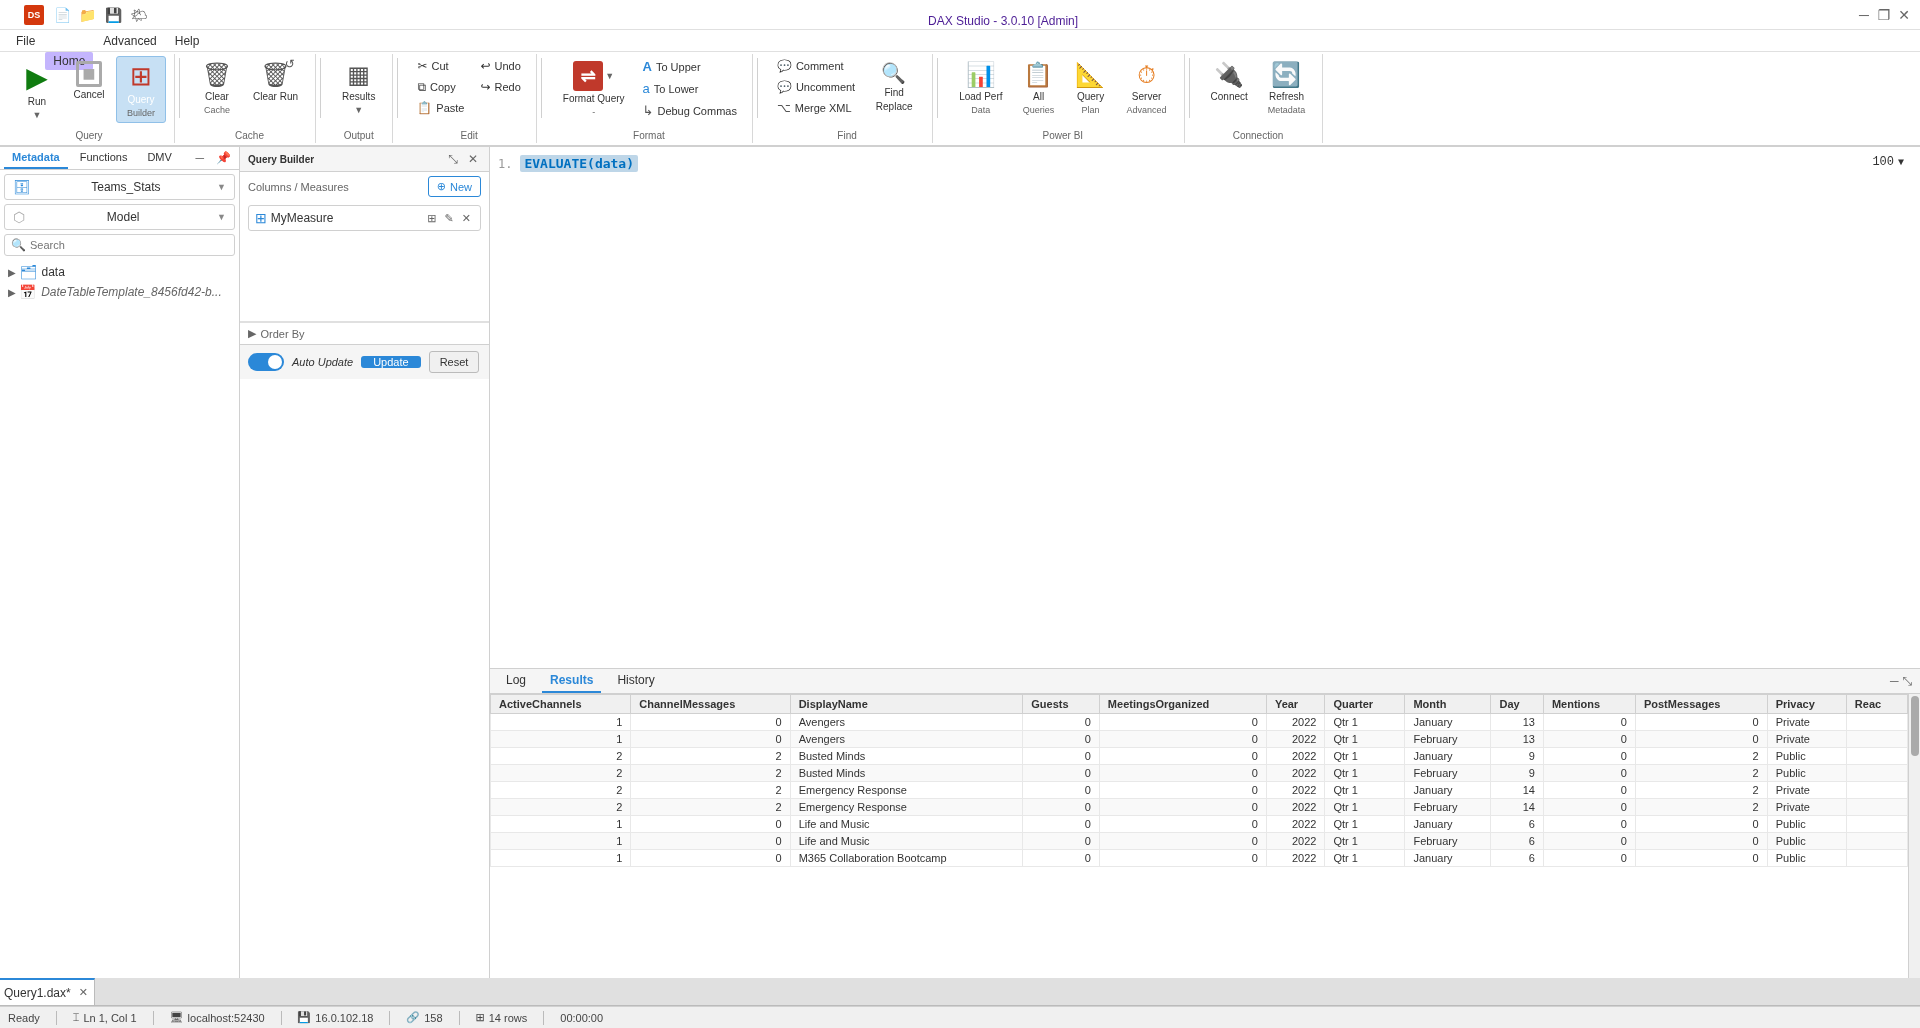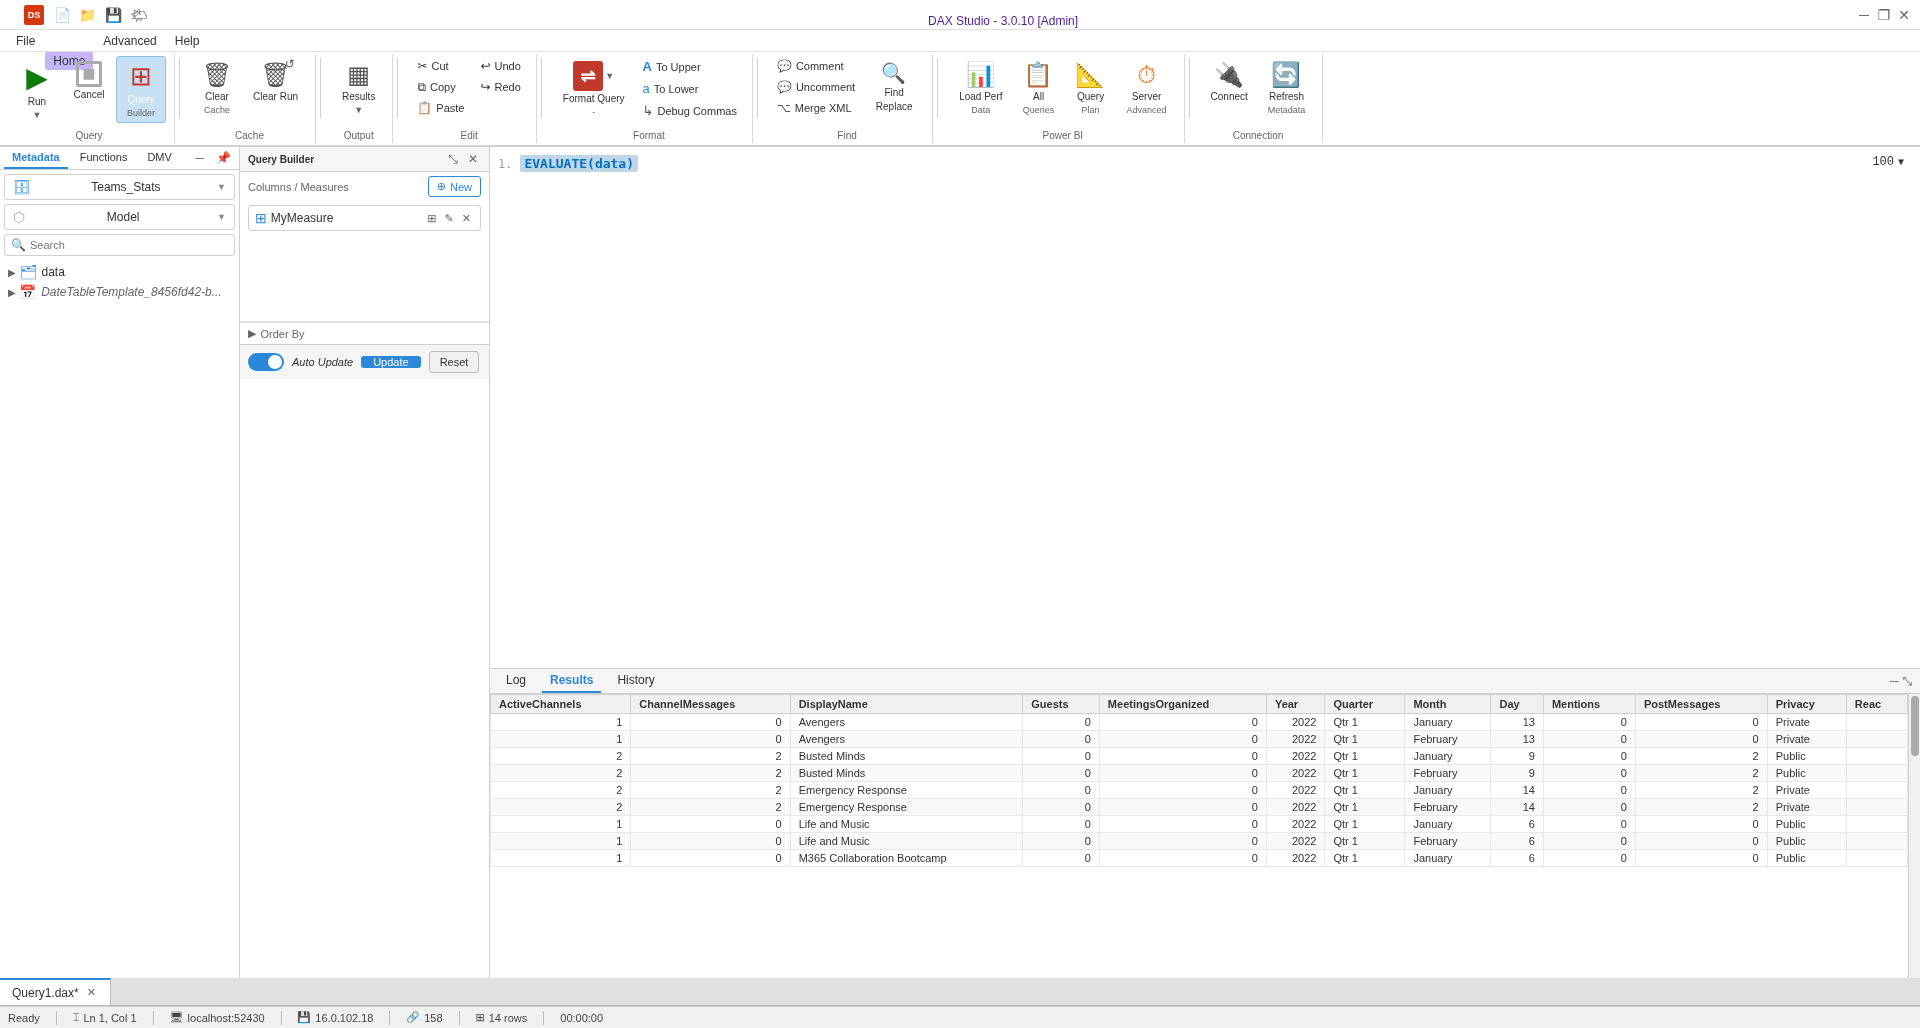--- a/index.html
+++ b/index.html
@@ -117,21 +117,21 @@
     .results-scrollbar { width: 12px; background: #f0f0f0; border-left: 1px solid #d0d0d0; display: flex; flex-direction: column; }
     .scrollbar-thumb { width: 8px; height: 60px; background: #aaa; border-radius: 4px; margin: 2px; cursor: pointer; }
 
     
     .status-bar { height: 22px; background: #f0f0f0; border-top: 1px solid #d0d0d0; display: flex; align-items: center; padding: 0 8px; gap: 16px; font-size: 11px; color: #444; }
     .status-item { display: flex; align-items: center; gap: 4px; }
     .status-separator { width: 1px; height: 14px; background: #bbb; }
 
     
     .tabs-bar { height: 28px; background: #e0e0e0; display: flex; align-items: stretch; border-bottom: 1px solid #bbb; }
-    .file-tab { display: flex; align-items: center; gap: 6px; padding: 0 12px; background: #fff; border-right: 1px solid #bbb; font-size: 12px; cursor: pointer; border-top: 2px solid #2b88d8; }
+    .file-tab { display: flex; align-items: center; gap: 6px; padding: 0 4px; background: #fff; border-right: 1px solid #bbb; font-size: 12px; cursor: pointer; border-top: 2px solid #2b88d8; }
     .file-tab-close { font-size: 11px; color: #666; cursor: pointer; border: none; background: none; padding: 0 2px; }
 
     
     .quick-access { display: flex; align-items: center; gap: 4px; }
     .qa-btn { background: none; border: none; cursor: pointer; font-size: 14px; color: #555; padding: 2px; }
 
     
     .icon-run { color: #107c10; }
 
     .separator-v { width: 1px; height: 60px; background: #d0d0d0; margin: 4px 4px; }

